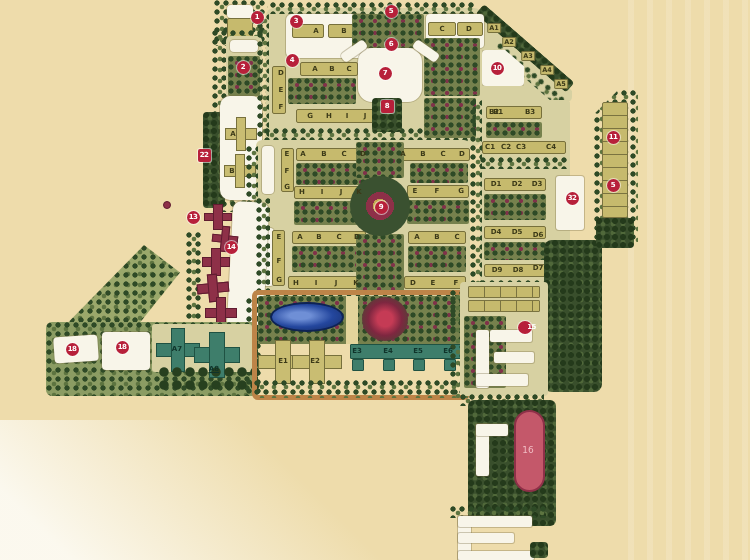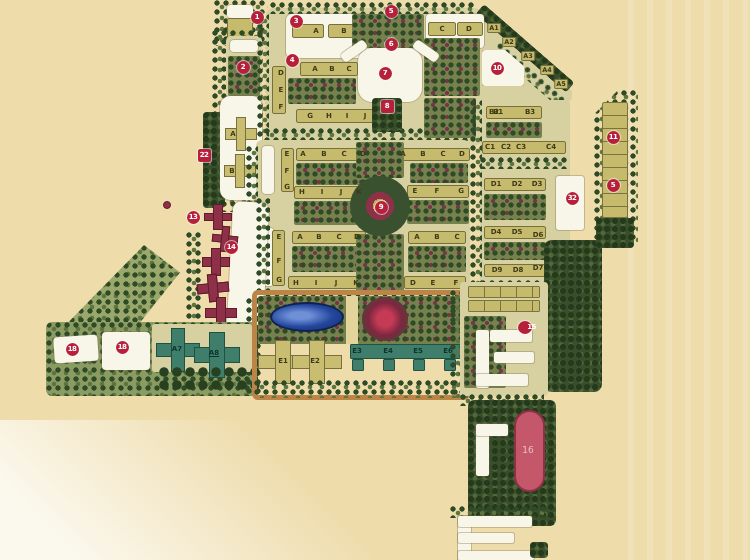--- a/index.html
+++ b/index.html
@@ -271,17 +271,17 @@
       <span class="map-label" style="left: 456px; top: 283px;">F</span>
       <span class="map-label" style="left: 233px; top: 134px;">A</span>
       <span class="map-label" style="left: 232px; top: 171px;">B</span>
       <span class="map-label" style="left: 283px; top: 361px;">E1</span>
       <span class="map-label" style="left: 315px; top: 361px;">E2</span>
       <span class="map-label teal-label" style="left: 357px; top: 351px;">E3</span>
       <span class="map-label teal-label" style="left: 388px; top: 351px;">E4</span>
       <span class="map-label teal-label" style="left: 418px; top: 351px;">E5</span>
       <span class="map-label teal-label" style="left: 448px; top: 351px; text-align: center;">E6</span>
       <span class="map-label teal-label" style="left: 177px; top: 349px;">A7</span>
-      <span class="map-label teal-label" style="left: 214px; top: 353px; text-decoration: underline;">A8</span>
+      <span class="map-label teal-label" style="left: 214px; top: 369px; text-decoration: underline;">A8</span>
       <span class="map-label capsule-label" style="left: 528px; top: 450px;">16</span>
     </div>
 
 </div>
 
 </body></html>

